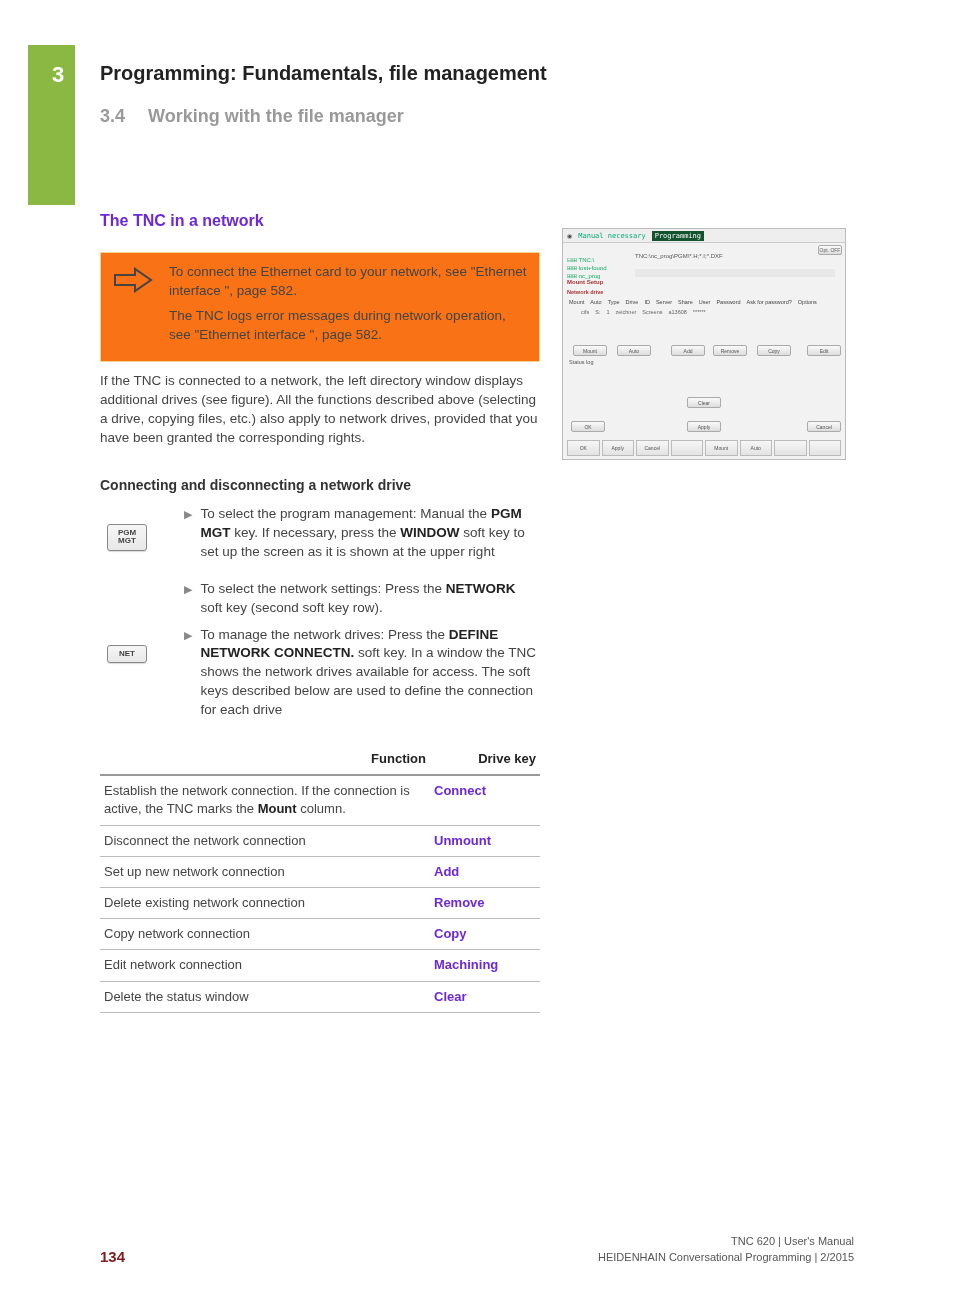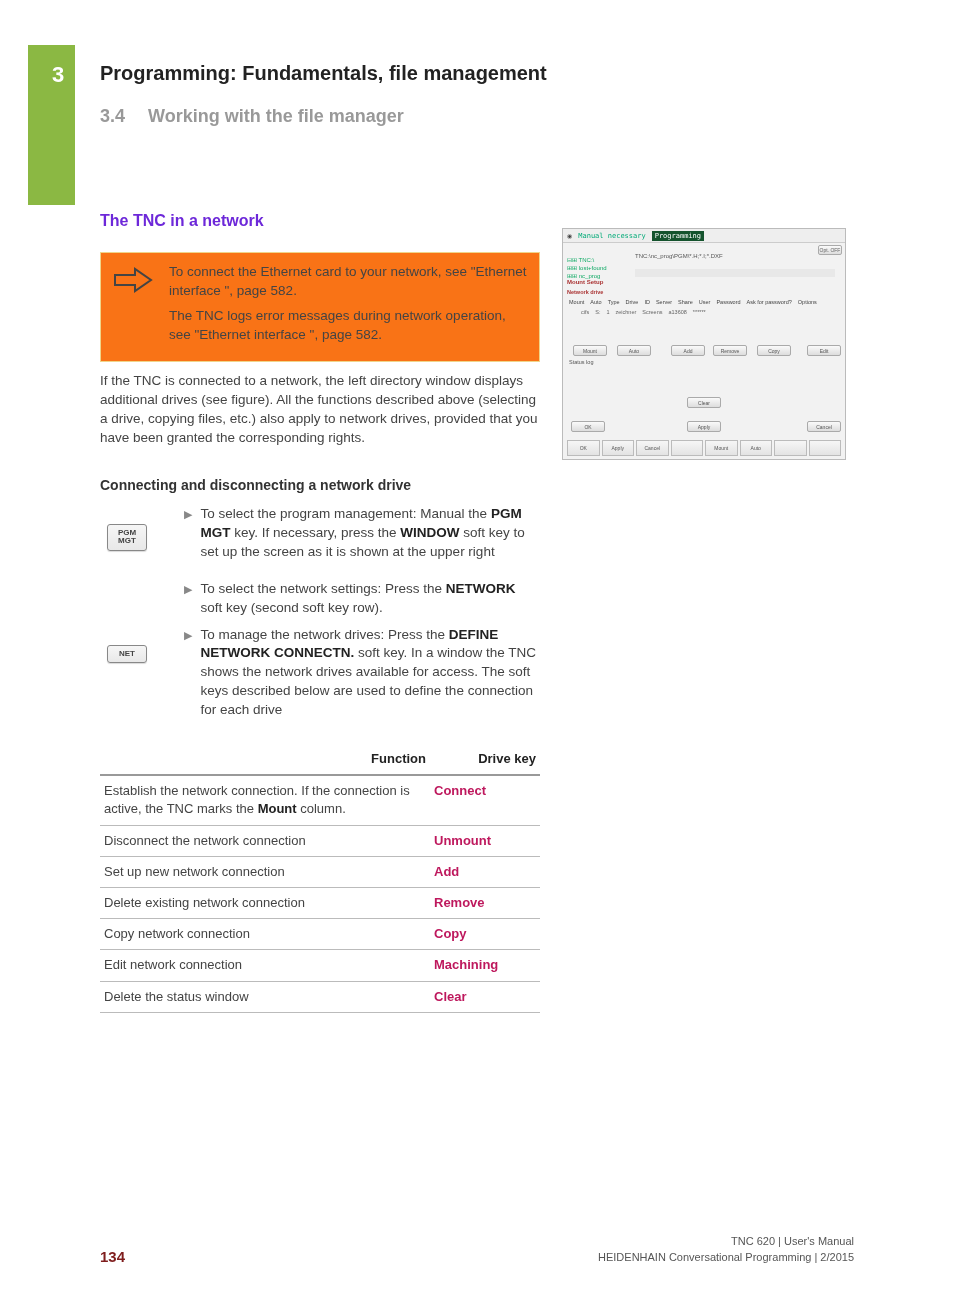--- a/index.html
+++ b/index.html
@@ -130,21 +130,21 @@
     font-weight: bold;
     color: #222;
     border-bottom: 2px solid #999;
     padding: 6px 4px;
   }
   table.fn td {
     border-bottom: 1px solid #bbb;
     padding: 6px 4px;
     vertical-align: top;
   }
-  table.fn td.sk { font-weight: bold; color: #be185d; width: 110px; }
+  table.fn td.sk { font-weight: bold; color: #6d28d9; width: 110px; }
   .figure {
     position: absolute;
     left: 562px;
     top: 228px;
     width: 284px;
     height: 232px;
     border: 1px solid #bbb;
     background: #f2f2f2;
     font-size: 6px;
     color: #444;

